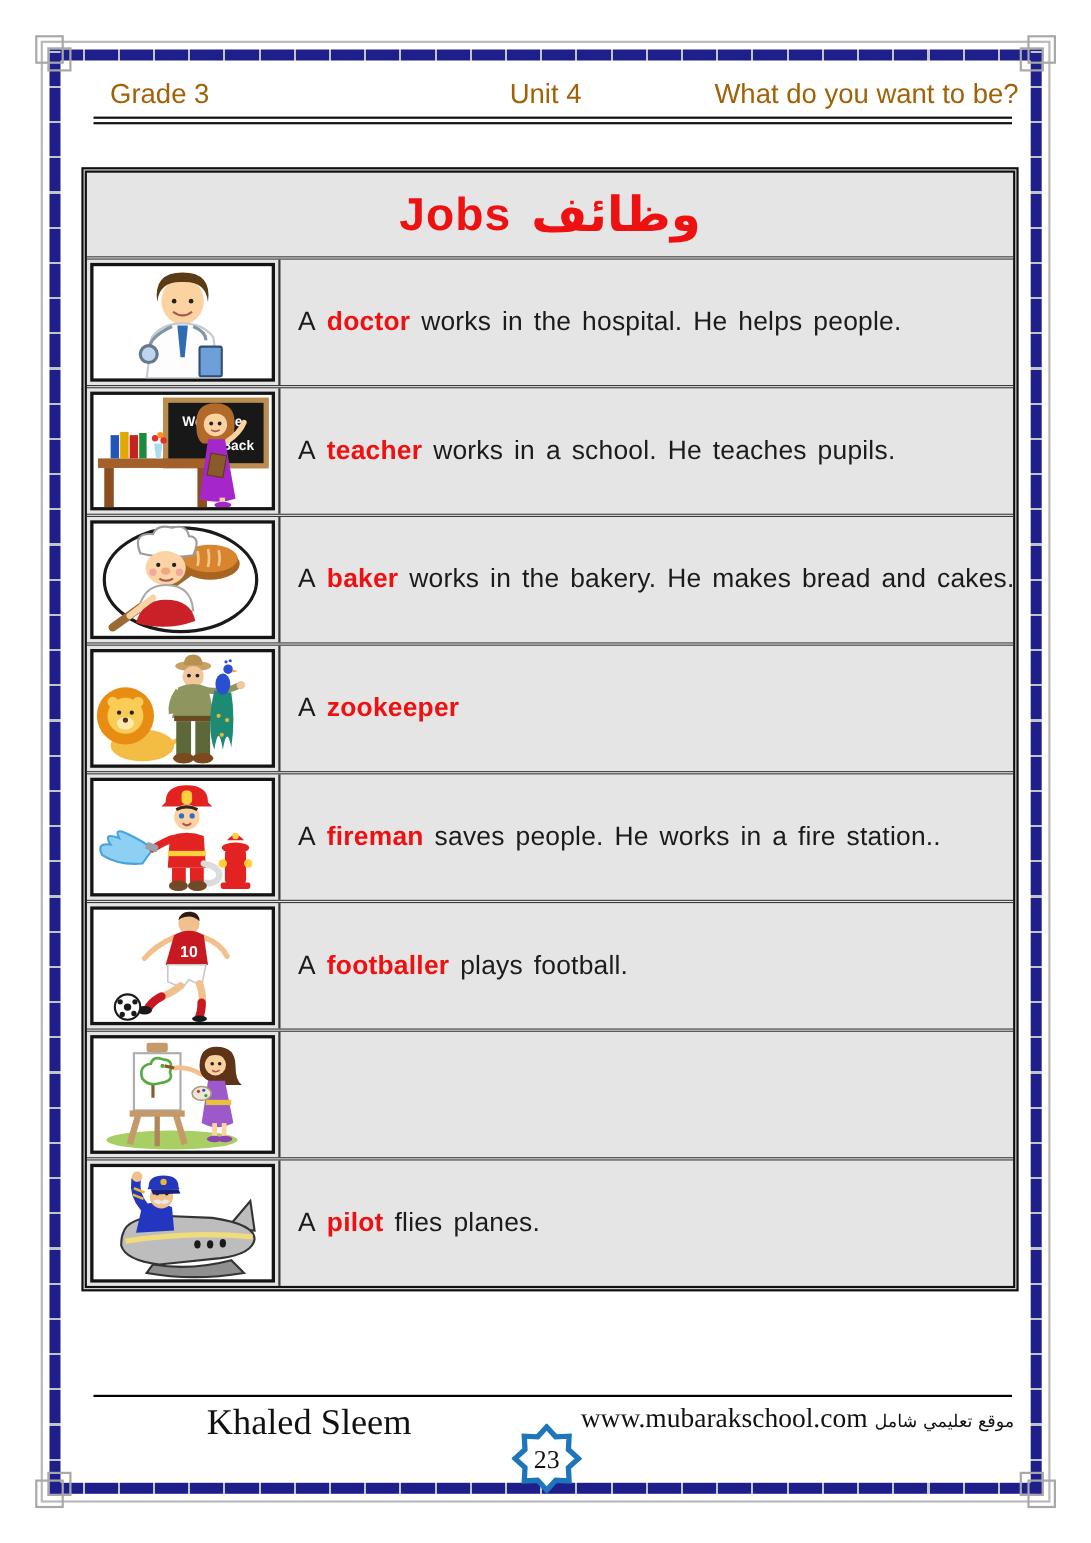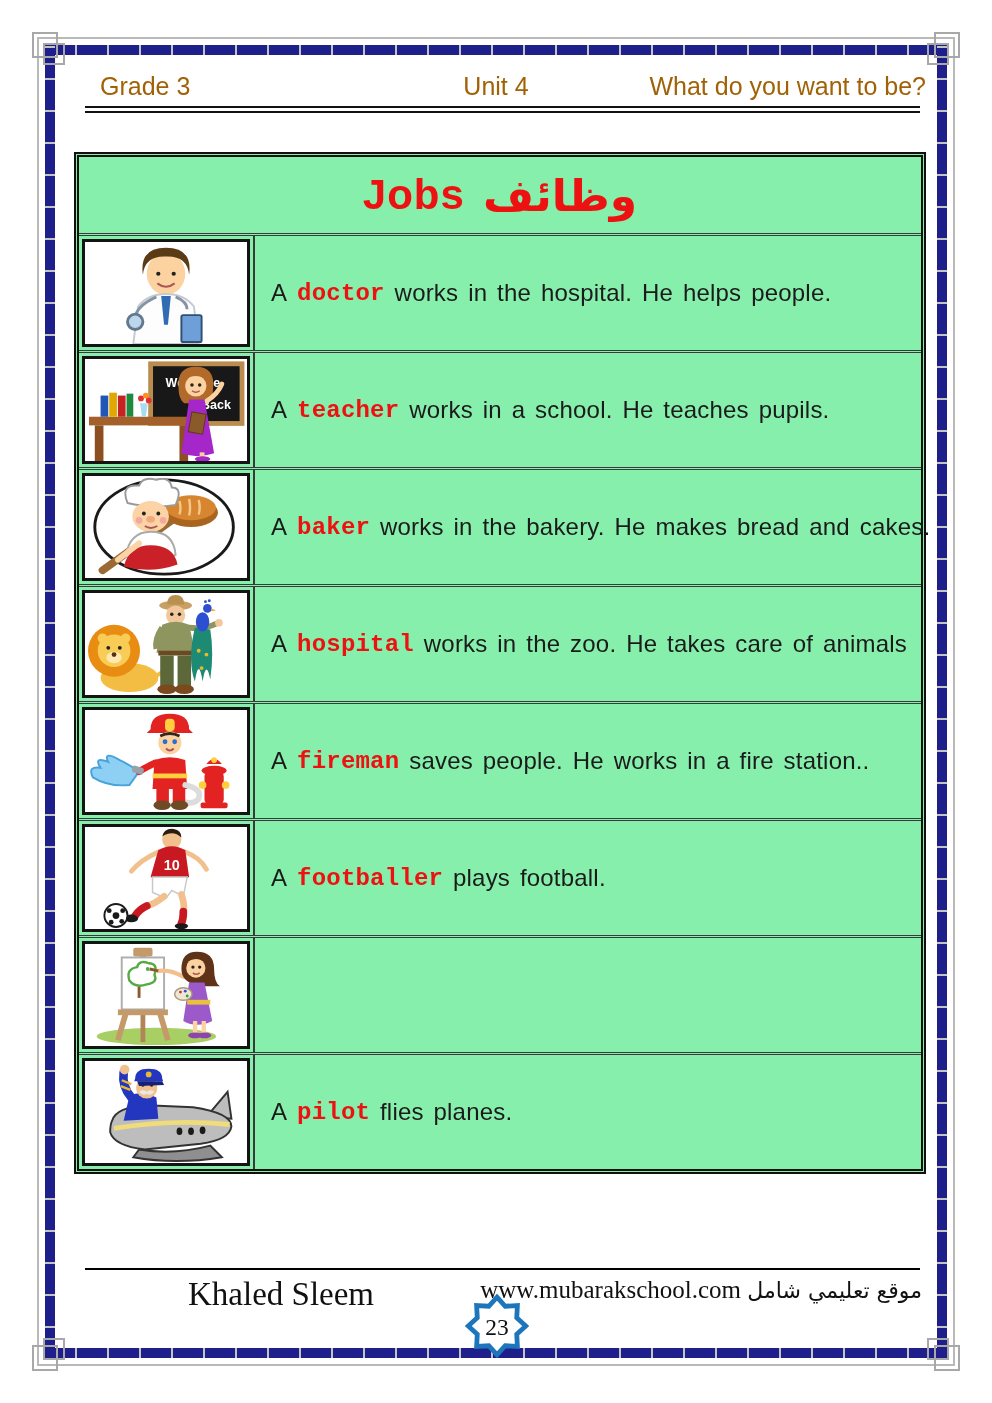--- a/index.html
+++ b/index.html
@@ -27,40 +27,40 @@
   .br.c-outer{right:32px;bottom:32px;}.br.c-inner{right:43px;bottom:43px;}
   
   .header{position:absolute;top:72px;left:0;right:0;height:32px;font-size:25px;color:#a16207;padding-left:16px;}
   .hdr-grade{position:absolute;left:100px;top:0;}
   .hdr-unit{position:absolute;left:0;right:0;top:0;text-align:center;}
   .hdr-q{position:absolute;right:66px;top:0;}
   .header-rule{position:absolute;top:106px;left:85px;right:72px;height:3px;
     border-top:2px solid #111;border-bottom:2px solid #111;}
   
   .jobs-table{position:absolute;left:74px;top:152px;width:852px;
-    border:5px double #101010;background:#86efac;box-sizing:border-box;}
+    border:5px double #101010;background:#e5e5e5;box-sizing:border-box;}
   .title-row{height:76px;display:flex;align-items:center;justify-content:center;gap:18px;}
   .title-en{color:#ee1111;font-size:42px;font-weight:bold;letter-spacing:1px;}
   .title-ar{color:#ee1111;font-size:44px;font-weight:bold;font-family:"DejaVu Sans",sans-serif;}
   .job-row{display:flex;height:114px;border-top:3px double #3a3a3a;}
   .img-cell{flex:0 0 176px;width:176px;border-right:2px solid #3a3a3a;
     padding:3px;box-sizing:border-box;}
   .img-frame{width:100%;height:100%;border:3px solid #141414;box-sizing:border-box;
     background:#fff;display:flex;align-items:center;justify-content:center;overflow:hidden;}
   .img-frame svg{width:100%;height:100%;display:block;}
   .text-cell{flex:1;display:flex;align-items:center;padding-left:16px;padding-right:6px;
     font-size:24px;color:#1b1b1b;letter-spacing:0.2px;word-spacing:3px;white-space:nowrap;}
-  .job-word{color:#ee1111;font-weight:bold;font-family:Liberation Mono, monospace;}
+  .job-word{color:#ee1111;font-weight:bold;}
   
   .footer-rule{position:absolute;top:1268px;left:85px;right:72px;border-top:2px solid #000;}
   .footer-author{position:absolute;top:1276px;left:188px;
     font-family:"Liberation Serif",serif;font-size:33px;color:#111;}
   .footer-site{position:absolute;top:1276px;right:70px;
     font-family:"Liberation Serif",serif;font-size:25px;color:#111;}
-  .footer-site .ar{font-family:"DejaVu Sans",sans-serif;font-size:22px;}
+  .footer-site .ar{font-family:"DejaVu Sans",sans-serif;font-size:16px;}
   .page-badge{position:absolute;top:1294px;left:465px;width:64px;height:64px;}
 </style>
 </head>
 <body>
 
 <div class="hairline"></div>
 <div class="band band-top"></div>
 <div class="band band-bottom"></div>
 <div class="band band-left"></div>
 <div class="band band-right"></div>
@@ -209,21 +209,21 @@
             <circle cx="119" cy="78" r="2" fill="#e8b830"></circle>
           <ellipse cx="120" cy="30" rx="7" ry="10" fill="#2b4fd0"></ellipse>
           <circle cx="125" cy="16" r="4.5" fill="#2b4fd0"></circle>
           <path d="M129 16 L134 18 L129 19 Z" fill="#f0a030"></path>
           <circle cx="123" cy="9" r="1.5" fill="#2b4fd0"></circle>
             <circle cx="127" cy="8" r="1.5" fill="#2b4fd0"></circle>
         </svg>
       </div>
     </div>
     <div class="text-cell">
-      <span>A</span>&nbsp;<span class="job-word">hospital</span>&nbsp;<span>works in the zoo. He takes care of animals</span>
+      <span>A</span>&nbsp;<span class="job-word">zookeeper</span>&nbsp;
     </div>
   </div>
 
   <div class="job-row">
     <div class="img-cell">
       <div class="img-frame">
         <svg viewBox="0 0 164 106">
           <path d="M6 70 Q0 58 14 60 Q6 48 22 54 Q16 42 34 52 Q46 58 54 64 L44 78 Q22 80 6 70 Z" fill="#8ed0f4" stroke="#48a3da" stroke-width="2"></path>
           <rect x="122" y="64" width="20" height="34" rx="5" fill="#e32222"></rect>
           <ellipse cx="132" cy="63" rx="13" ry="5" fill="#e32222"></ellipse>

